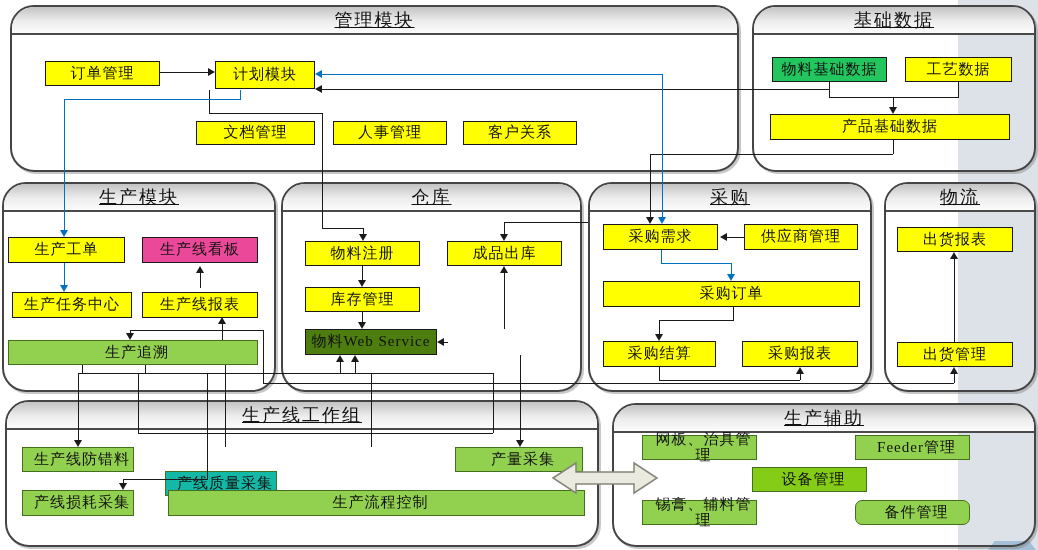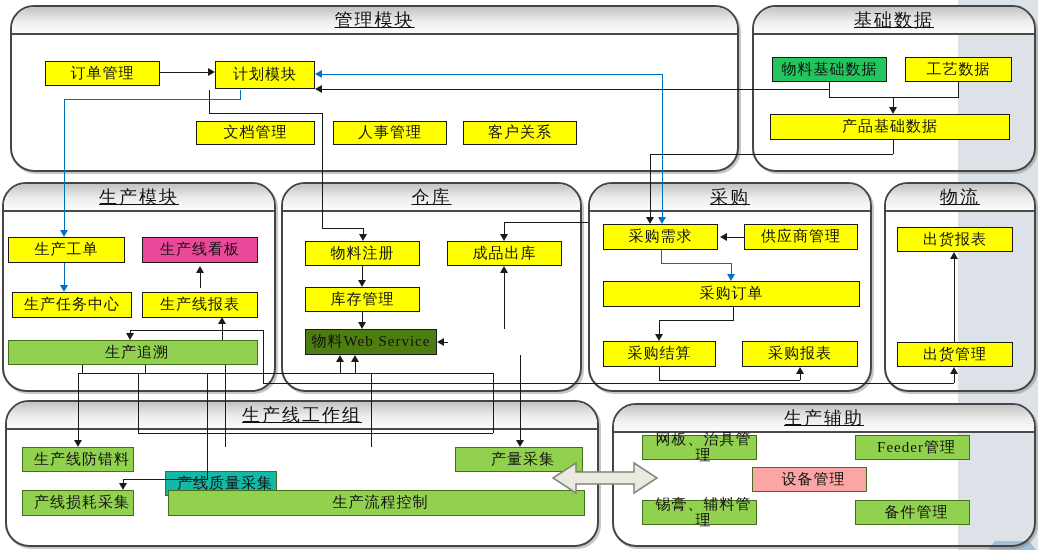--- a/index.html
+++ b/index.html
@@ -110,23 +110,23 @@
     <div class="box green" style="left: 455px; top: 447px; width: 128px; height: 25px; background: rgb(146, 208, 80);">产量采集</div>
     <div class="box green" style="left: 22px; top: 490px; width: 112px; height: 26px; background: rgb(146, 208, 80);">产线损耗采集</div>
     <div class="box green" style="left: 168px; top: 490px; width: 417px; height: 26px; background: rgb(146, 208, 80);">生产流程控制</div>
     <div class="sec" style="left: 612px; top: 403px; width: 420px; height: 140px;">
       <div class="sec-header">
         <span class="sec-title">生产辅助</span>
       </div>
     </div>
     <div class="box green" style="left: 642px; top: 435px; width: 115px; height: 25px; background: rgb(146, 208, 80);">网板、治具管理</div>
     <div class="box green" style="left: 855px; top: 435px; width: 115px; height: 25px; background: rgb(146, 208, 80);">Feeder管理</div>
-    <div class="box green" style="left: 752px; top: 467px; width: 115px; height: 25px; background: #fca5a5;">设备管理</div>
+    <div class="box green" style="left: 752px; top: 467px; width: 115px; height: 25px; background: #84cc16;">设备管理</div>
     <div class="box green" style="left: 642px; top: 500px; width: 115px; height: 25px; background: rgb(146, 208, 80);">锡膏、辅料管理</div>
-    <div class="box green" style="left: 855px; top: 500px; width: 115px; height: 25px; background: rgb(146, 208, 80);">备件管理</div>
+    <div class="box green" style="left: 855px; top: 500px; width: 115px; height: 25px; background: rgb(146, 208, 80); border-radius: 7px;">备件管理</div>
     <div class="ln" style="left: 160px; top: 72px; width: 48px; height: 1px; background: rgb(26, 26, 26);"></div>
     <div class="ln" style="left: 209px; top: 90px; width: 1px; height: 23px; background: rgb(26, 26, 26);"></div>
     <div class="ln" style="left: 209px; top: 113px; width: 114px; height: 1px; background: rgb(26, 26, 26);"></div>
     <div class="ln" style="left: 322px; top: 113px; width: 1px; height: 116px; background: rgb(26, 26, 26);"></div>
     <div class="ln" style="left: 322px; top: 228px; width: 42px; height: 1px; background: rgb(26, 26, 26);"></div>
     <div class="ln" style="left: 363px; top: 228px; width: 1px; height: 7px; background: rgb(26, 26, 26);"></div>
     <div class="ln" style="left: 829px; top: 82px; width: 1px; height: 15px; background: rgb(26, 26, 26);"></div>
     <div class="ln" style="left: 322px; top: 89px; width: 507px; height: 1px; background: rgb(26, 26, 26);"></div>
     <div class="ln" style="left: 829px; top: 97px; width: 130px; height: 1px; background: rgb(26, 26, 26);"></div>
     <div class="ln" style="left: 958px; top: 82px; width: 1px; height: 15px; background: rgb(26, 26, 26);"></div>

